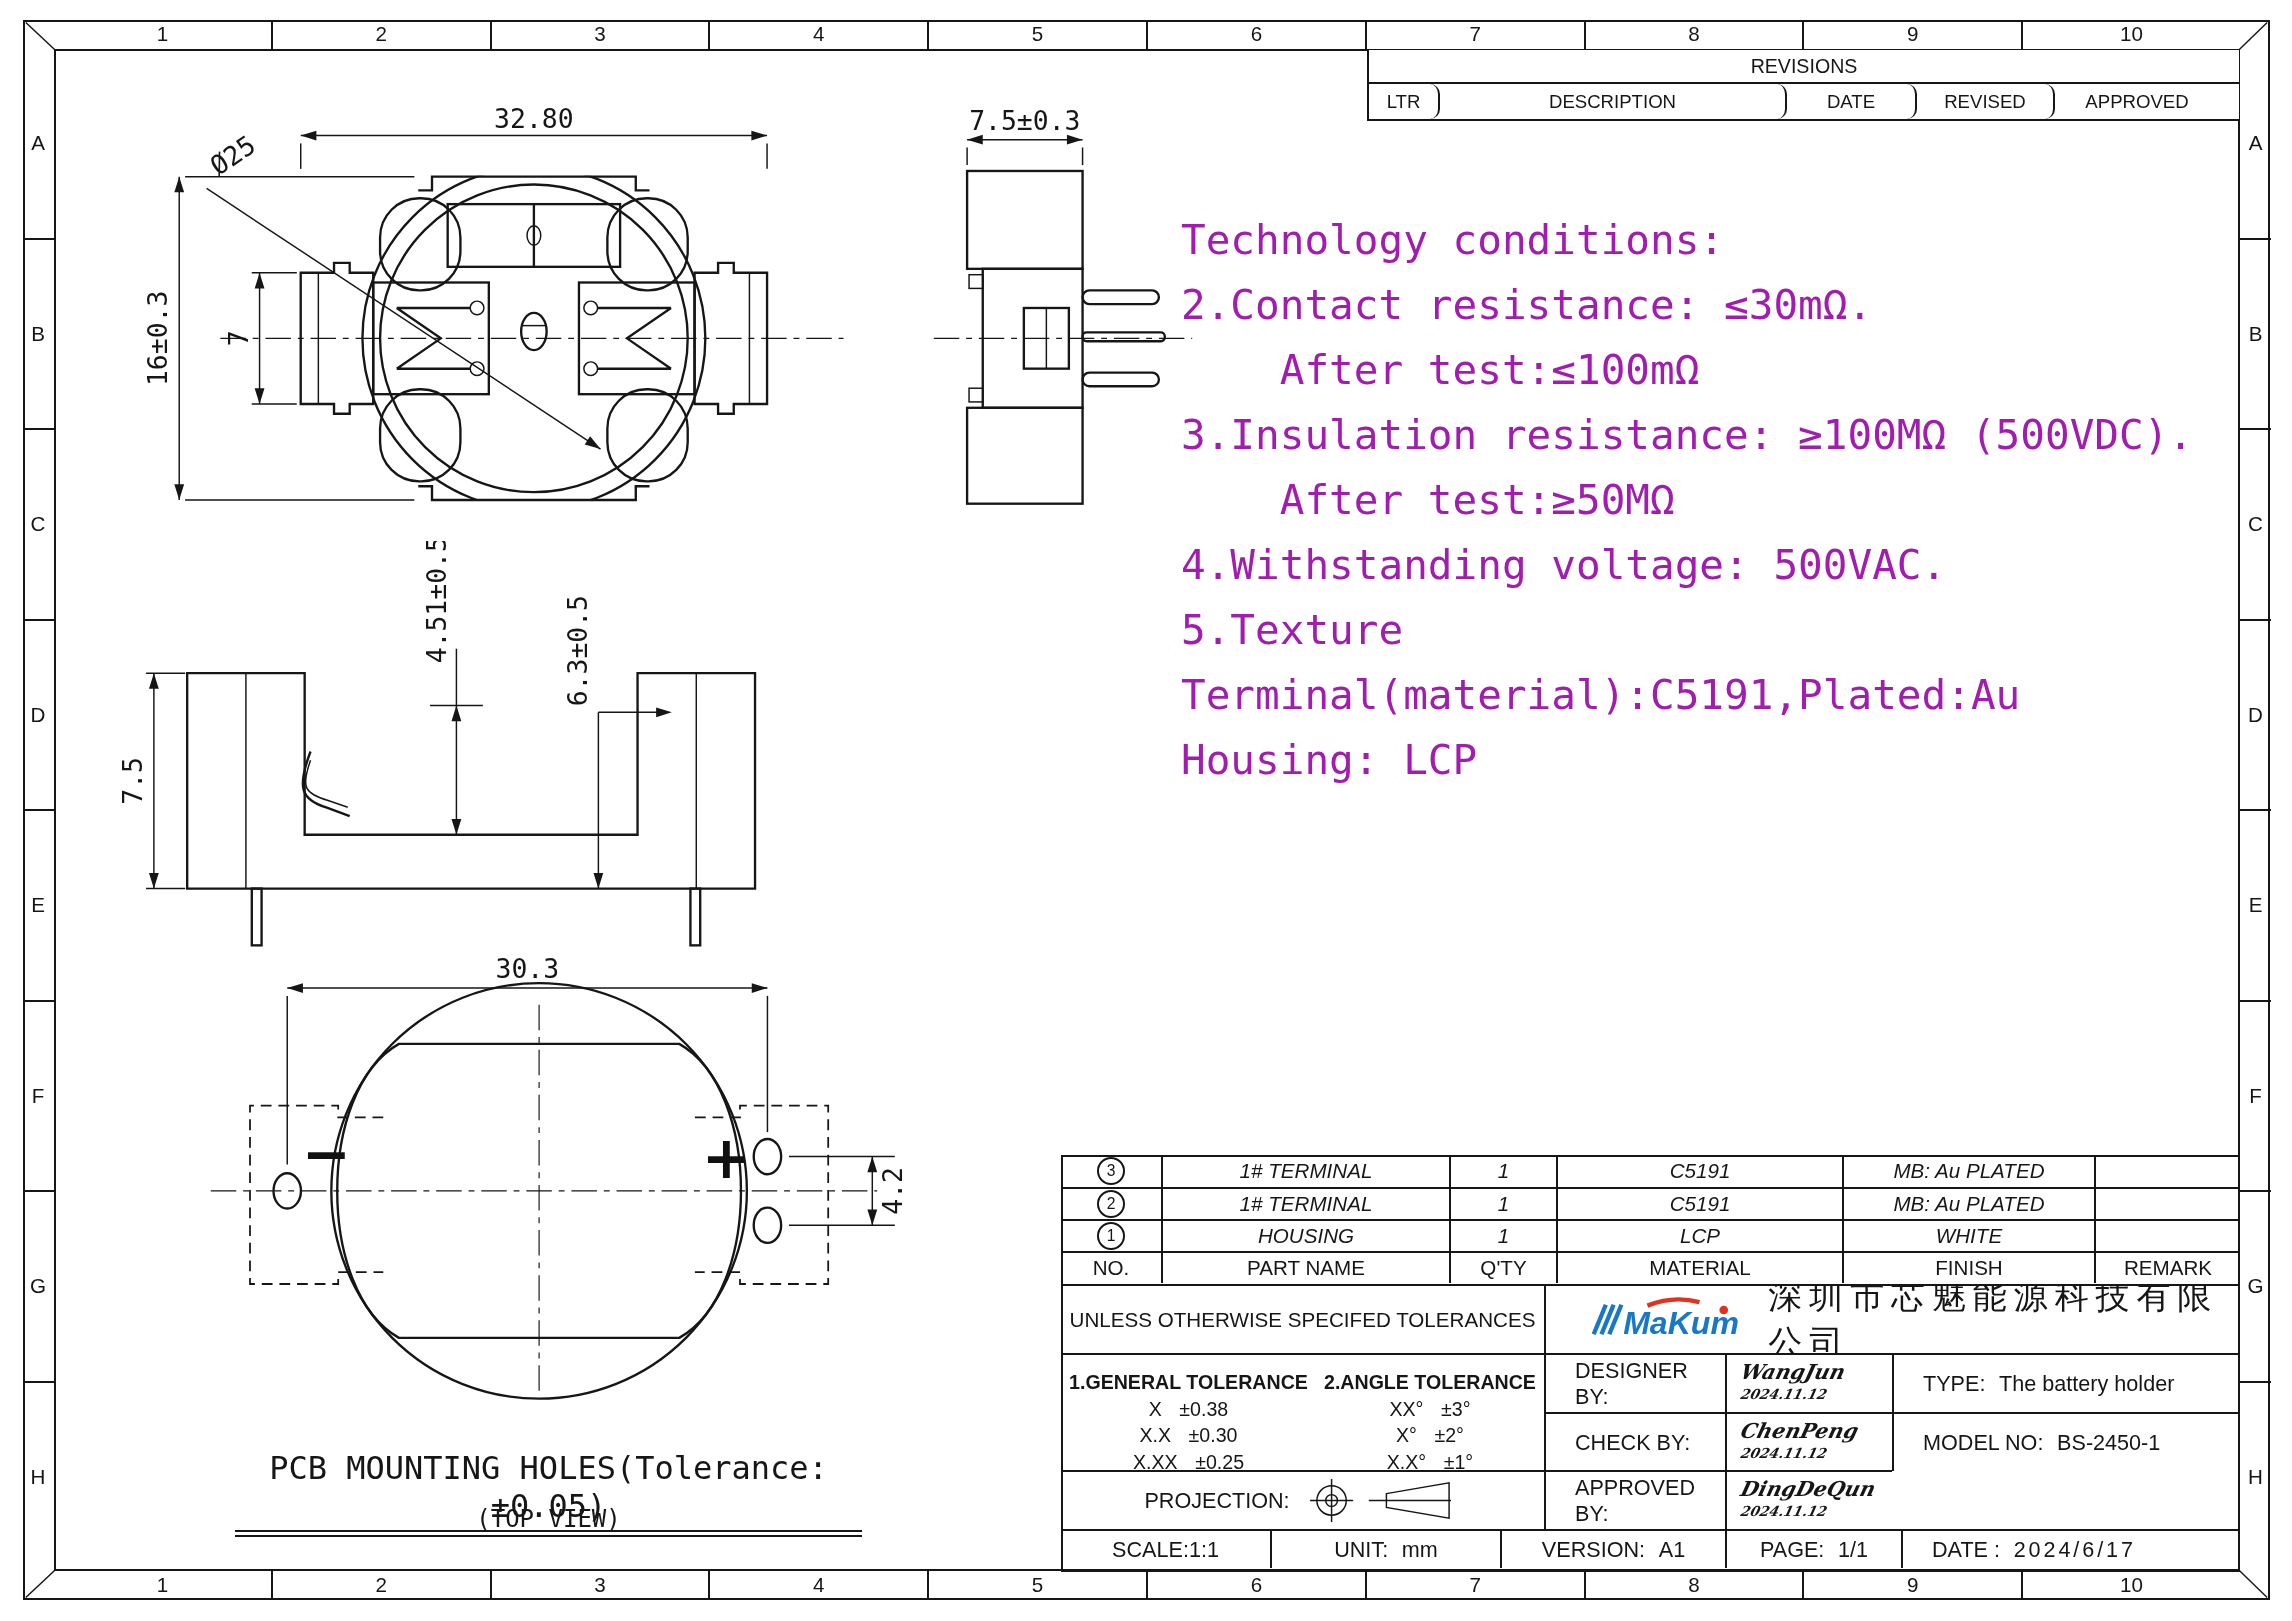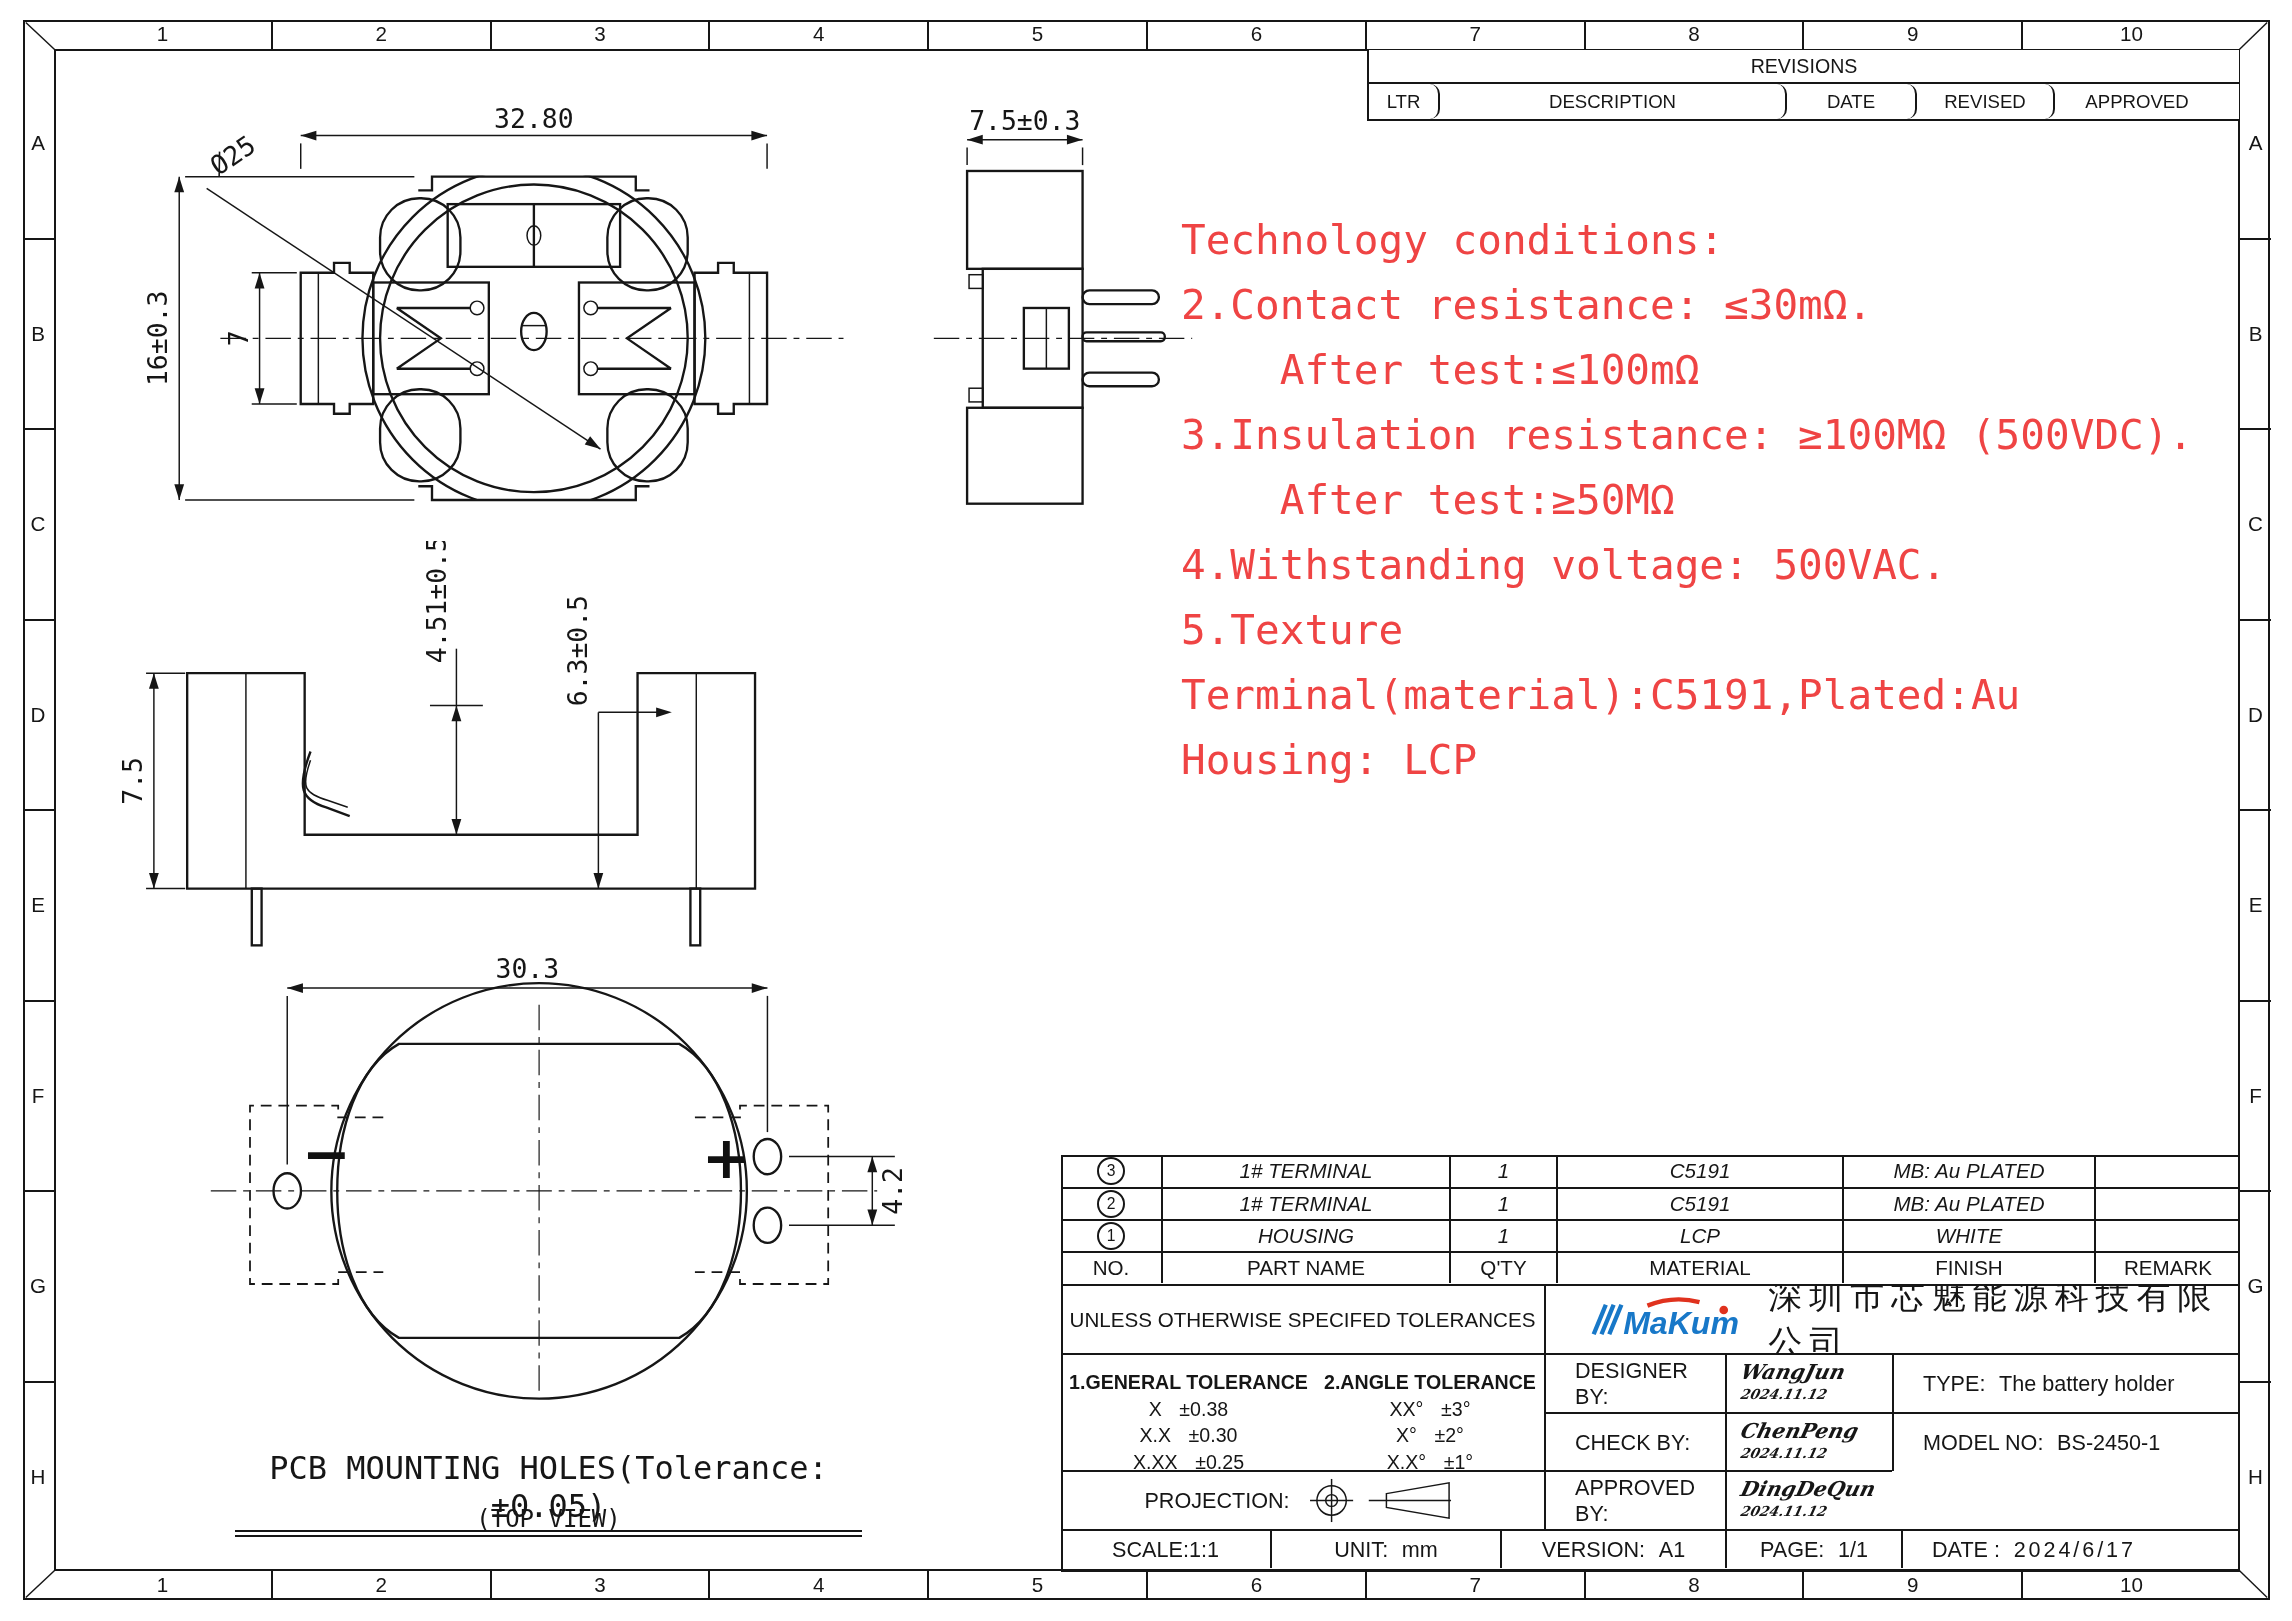--- a/index.html
+++ b/index.html
@@ -16,21 +16,21 @@
   .zone-strip.h .zone-cell:last-child{border-right:none;}
   .zone-strip.v .zone-cell{border-bottom:2px solid #161616;}
   .zone-strip.v .zone-cell:last-child{border-bottom:none;}
   
   .rev-table{left:1367px;top:50px;width:872px;box-sizing:border-box;border-left:2.9px solid #161616;border-bottom:2.9px solid #161616;background:#fff;}
   .rev-title{height:32px;display:flex;align-items:center;justify-content:center;font-size:19.6px;border-bottom:2px solid #161616;}
   .rev-head{display:flex;height:35px;}
   .rev-head .rcell{display:flex;align-items:center;justify-content:center;font-size:18.6px;box-sizing:border-box;border-right:2px solid #161616;border-radius:10px;}
   .rev-head .rcell:last-child{border-right:none;}
   
-  .tech{left:1181px;top:208px;font-family:"DejaVu Sans Mono",monospace;font-size:41px;line-height:65px;color:#ef4444;}
+  .tech{left:1181px;top:208px;font-family:"DejaVu Sans Mono",monospace;font-size:41px;line-height:65px;color:#a21caf;}
   .tech-line{white-space:pre;}
   
   .ln{fill:none;stroke:#161616;stroke-width:2.4;}
   .lt{fill:none;stroke:#161616;stroke-width:1.5;}
   .cl{fill:none;stroke:#161616;stroke-width:1.2;stroke-dasharray:26 7 6 7;}
   .dsh{fill:none;stroke:#161616;stroke-width:1.8;stroke-dasharray:11 7;}
   .arrh{fill:#161616;stroke:none;}
   .dimt{font-family:"DejaVu Sans Mono",monospace;font-size:27px;fill:#161616;}
   .polt{font-family:"DejaVu Sans",sans-serif;font-size:60px;font-weight:900;fill:#111;}
   

